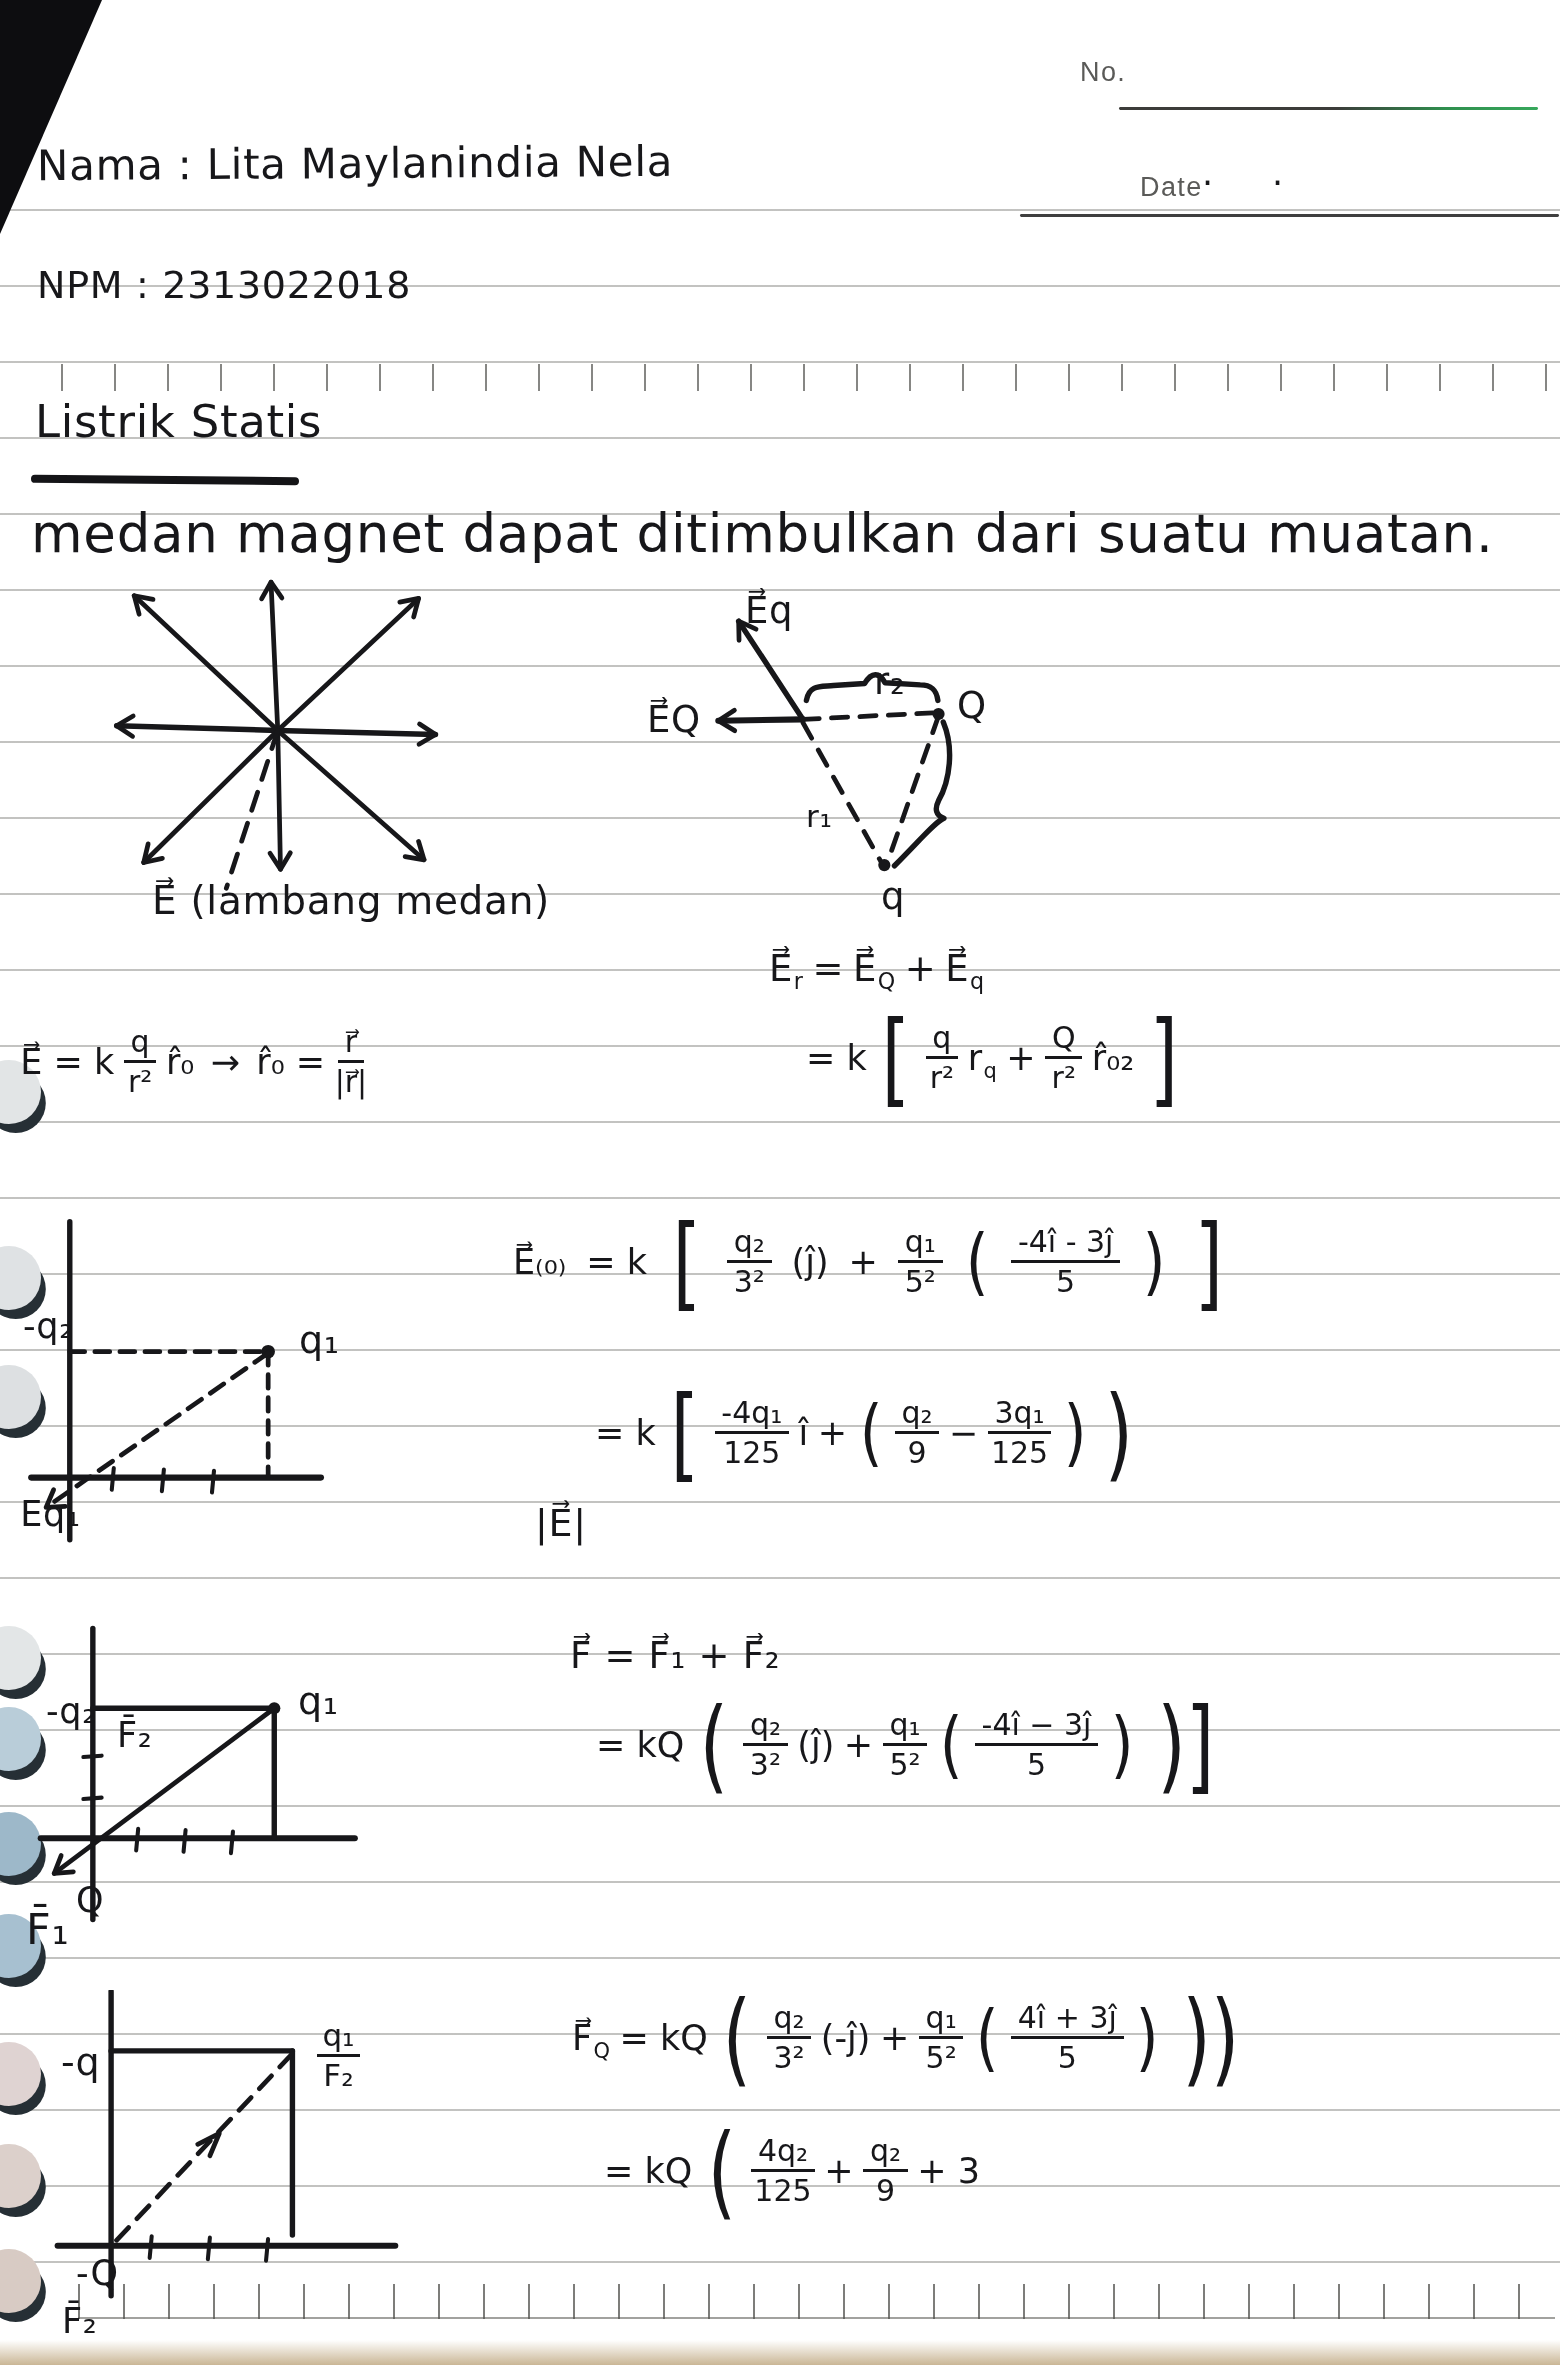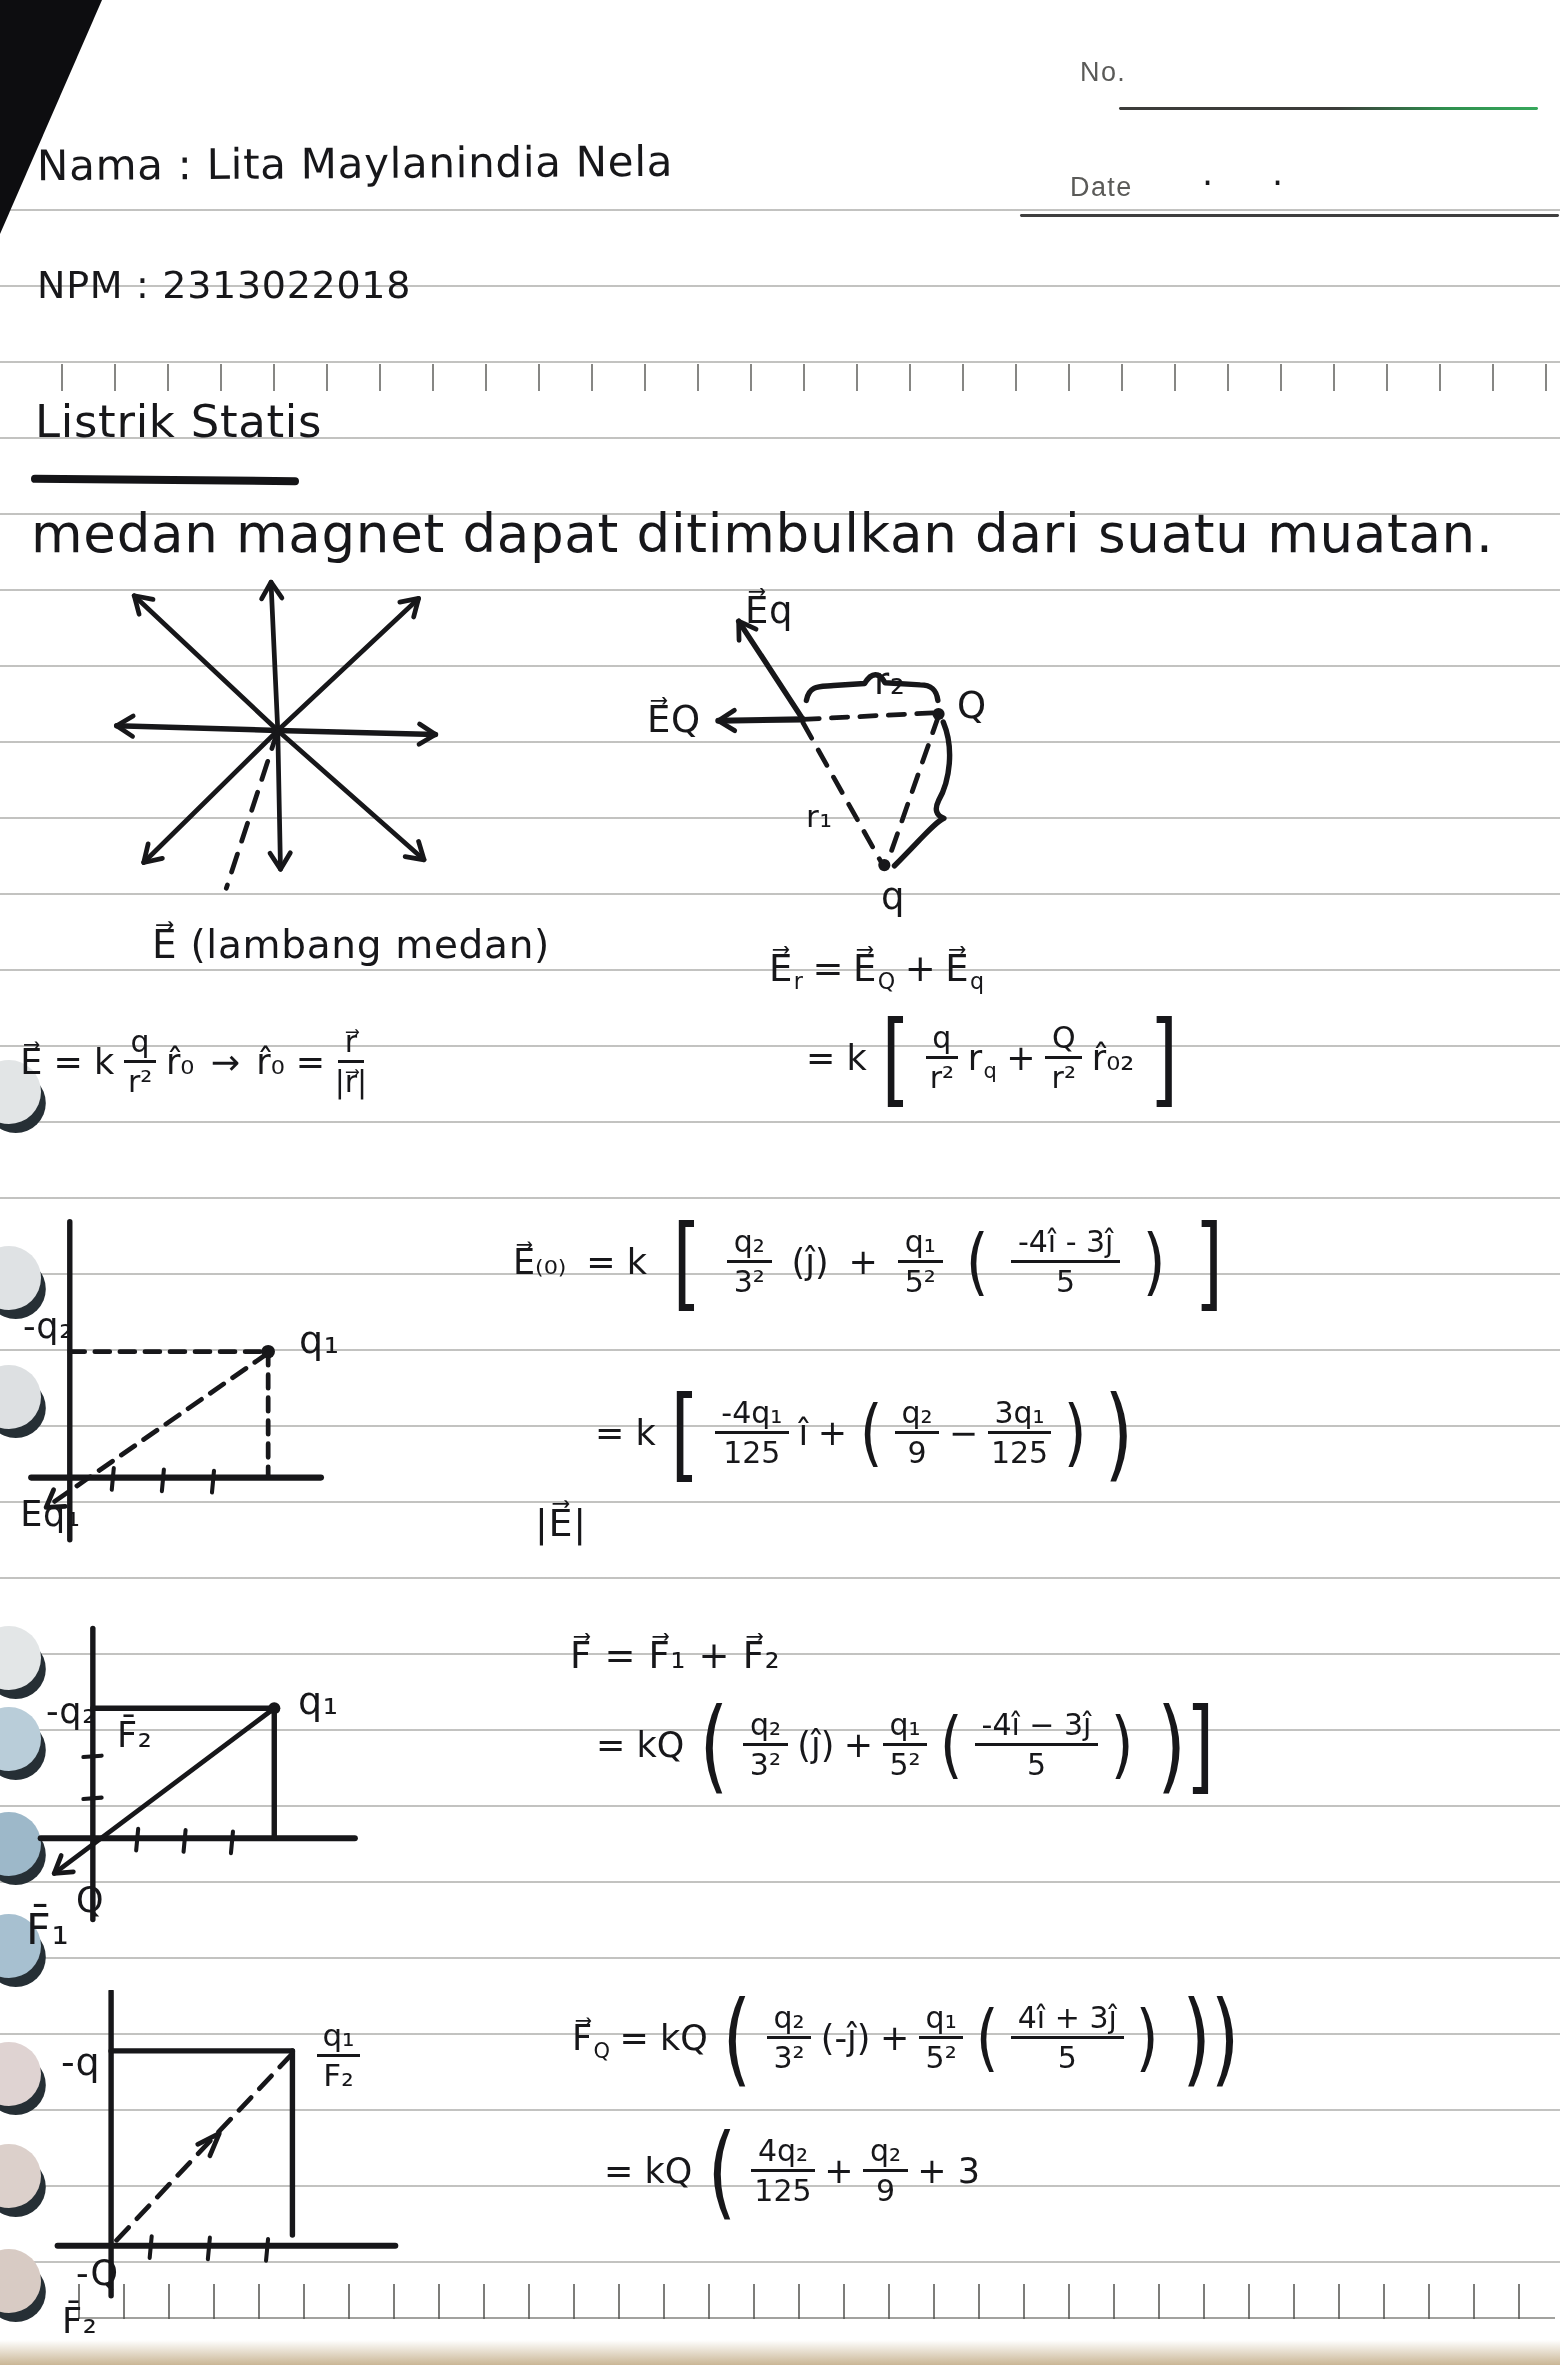--- a/index.html
+++ b/index.html
@@ -53,21 +53,21 @@
 <div class="hole" style="top:1626px;background:#e3e6e7;"></div>
 <div class="hole" style="top:1707px;background:#b9cdd9;"></div>
 <div class="hole" style="top:1812px;background:#9db8c9;"></div>
 <div class="hole" style="top:1914px;background:#a7c0d0;"></div>
 <div class="hole" style="top:2042px;background:#dfd3d2;"></div>
 <div class="hole" style="top:2144px;background:#dcd0cb;"></div>
 <div class="hole" style="top:2249px;background:#d8cbc4;"></div>
 
 <div class="abs printed" style="left:1080px;top:51px;font-size:27px;">No.</div>
 <div class="abs hline green" style="left:1119px;top:107px;width:419px;"></div>
-<div class="abs printed" style="left:1070px;top:166px;font-size:27px;">Date</div>
+<div class="abs printed" style="left:1140px;top:166px;font-size:27px;">Date</div>
 <div class="abs hw" style="left:1202px;top:163px;font-size:35px;">·</div>
 <div class="abs hw" style="left:1272px;top:163px;font-size:35px;">·</div>
 <div class="abs hline" style="left:1020px;top:214px;width:539px;"></div>
 
 <div class="abs hw" style="left:37px;top:139px;font-size:42px;transform:rotate(-.4deg);">Nama : Lita Maylanindia Nela</div>
 <div class="abs hw" style="left:37px;top:263px;font-size:38px;">NPM  : 2313022018</div>
 
 <div class="abs hw" style="left:35px;top:395px;font-size:45px;">Listrik Statis</div>
 <div class="abs title-ul" style="left:31px;top:476px;width:268px;height:7.5px;"></div>
 <div class="abs hw" style="left:31px;top:503px;font-size:53px;">medan magnet dapat ditimbulkan dari suatu muatan.</div>
@@ -81,21 +81,21 @@
   <line x1="330" y1="237" x2="563" y2="243" stroke-width="8" marker-end="url(#a1)"></line>
   <line x1="330" y1="237" x2="92" y2="230" stroke-width="8" marker-end="url(#a1)"></line>
   <line x1="330" y1="237" x2="320" y2="18" stroke-width="7" marker-end="url(#a1)"></line>
   <line x1="330" y1="237" x2="334" y2="442" stroke-width="7" marker-end="url(#a1)"></line>
   <line x1="330" y1="237" x2="118" y2="38" stroke-width="7" marker-end="url(#a1)"></line>
   <line x1="330" y1="237" x2="538" y2="42" stroke-width="7" marker-end="url(#a1)"></line>
   <line x1="330" y1="237" x2="132" y2="432" stroke-width="7" marker-end="url(#a1)"></line>
   <line x1="330" y1="237" x2="546" y2="428" stroke-width="7" marker-end="url(#a1)"></line>
   <line x1="330" y1="237" x2="254" y2="470" stroke-width="7" stroke-dasharray="28 20"></line>
 </svg>
-<div class="abs hw" style="left:152px;top:878px;font-size:39px;margin-top:44px;">E⃗ (lambang medan)</div>
+<div class="abs hw" style="left:152px;top:878px;font-size:39px;">E⃗ (lambang medan)</div>
 
 <svg class="abs" style="left:637px;top:577px;" width="393" height="339" viewBox="0 0 580 500">
   <defs>
     <marker id="a2" markerUnits="userSpaceOnUse" markerWidth="48" markerHeight="48" refX="32" refY="23" orient="auto">
       <path d="M8,8 L32,23 L8,38" fill="none" stroke="#17171a" stroke-width="7"></path>
     </marker>
   </defs>
   <line x1="245" y1="210" x2="150" y2="65" stroke-width="8" marker-end="url(#a2)"></line>
   <line x1="245" y1="210" x2="120" y2="212" stroke-width="9" marker-end="url(#a2)"></line>
   <line x1="245" y1="210" x2="445" y2="200" stroke-width="7" stroke-dasharray="24 18"></line>

